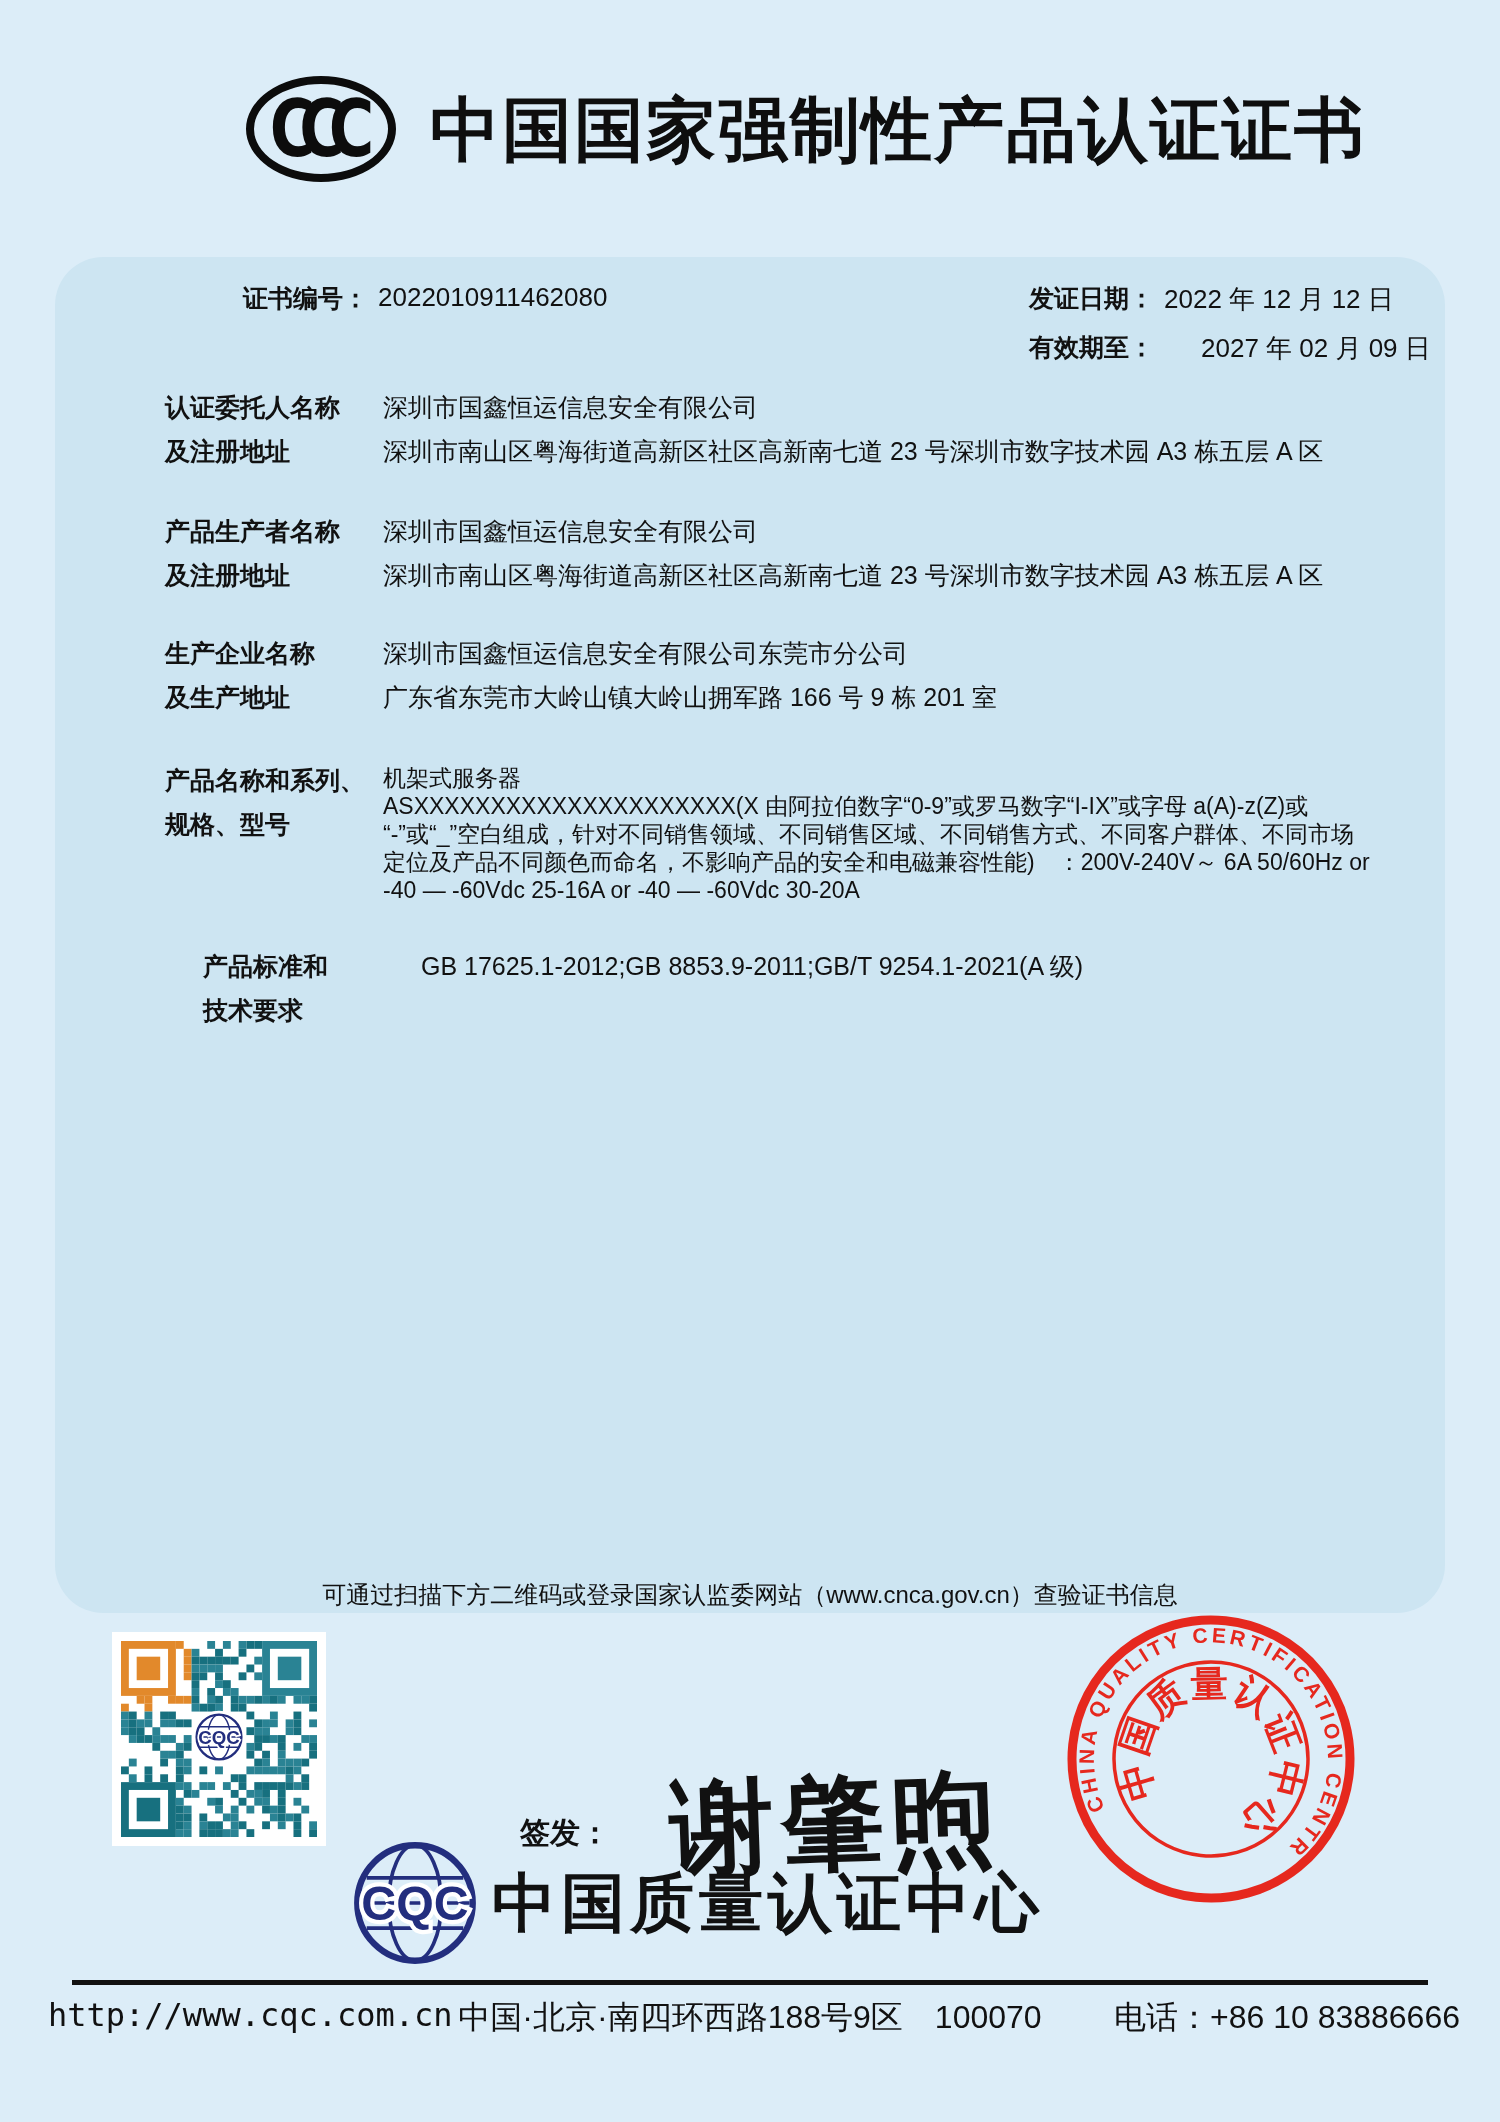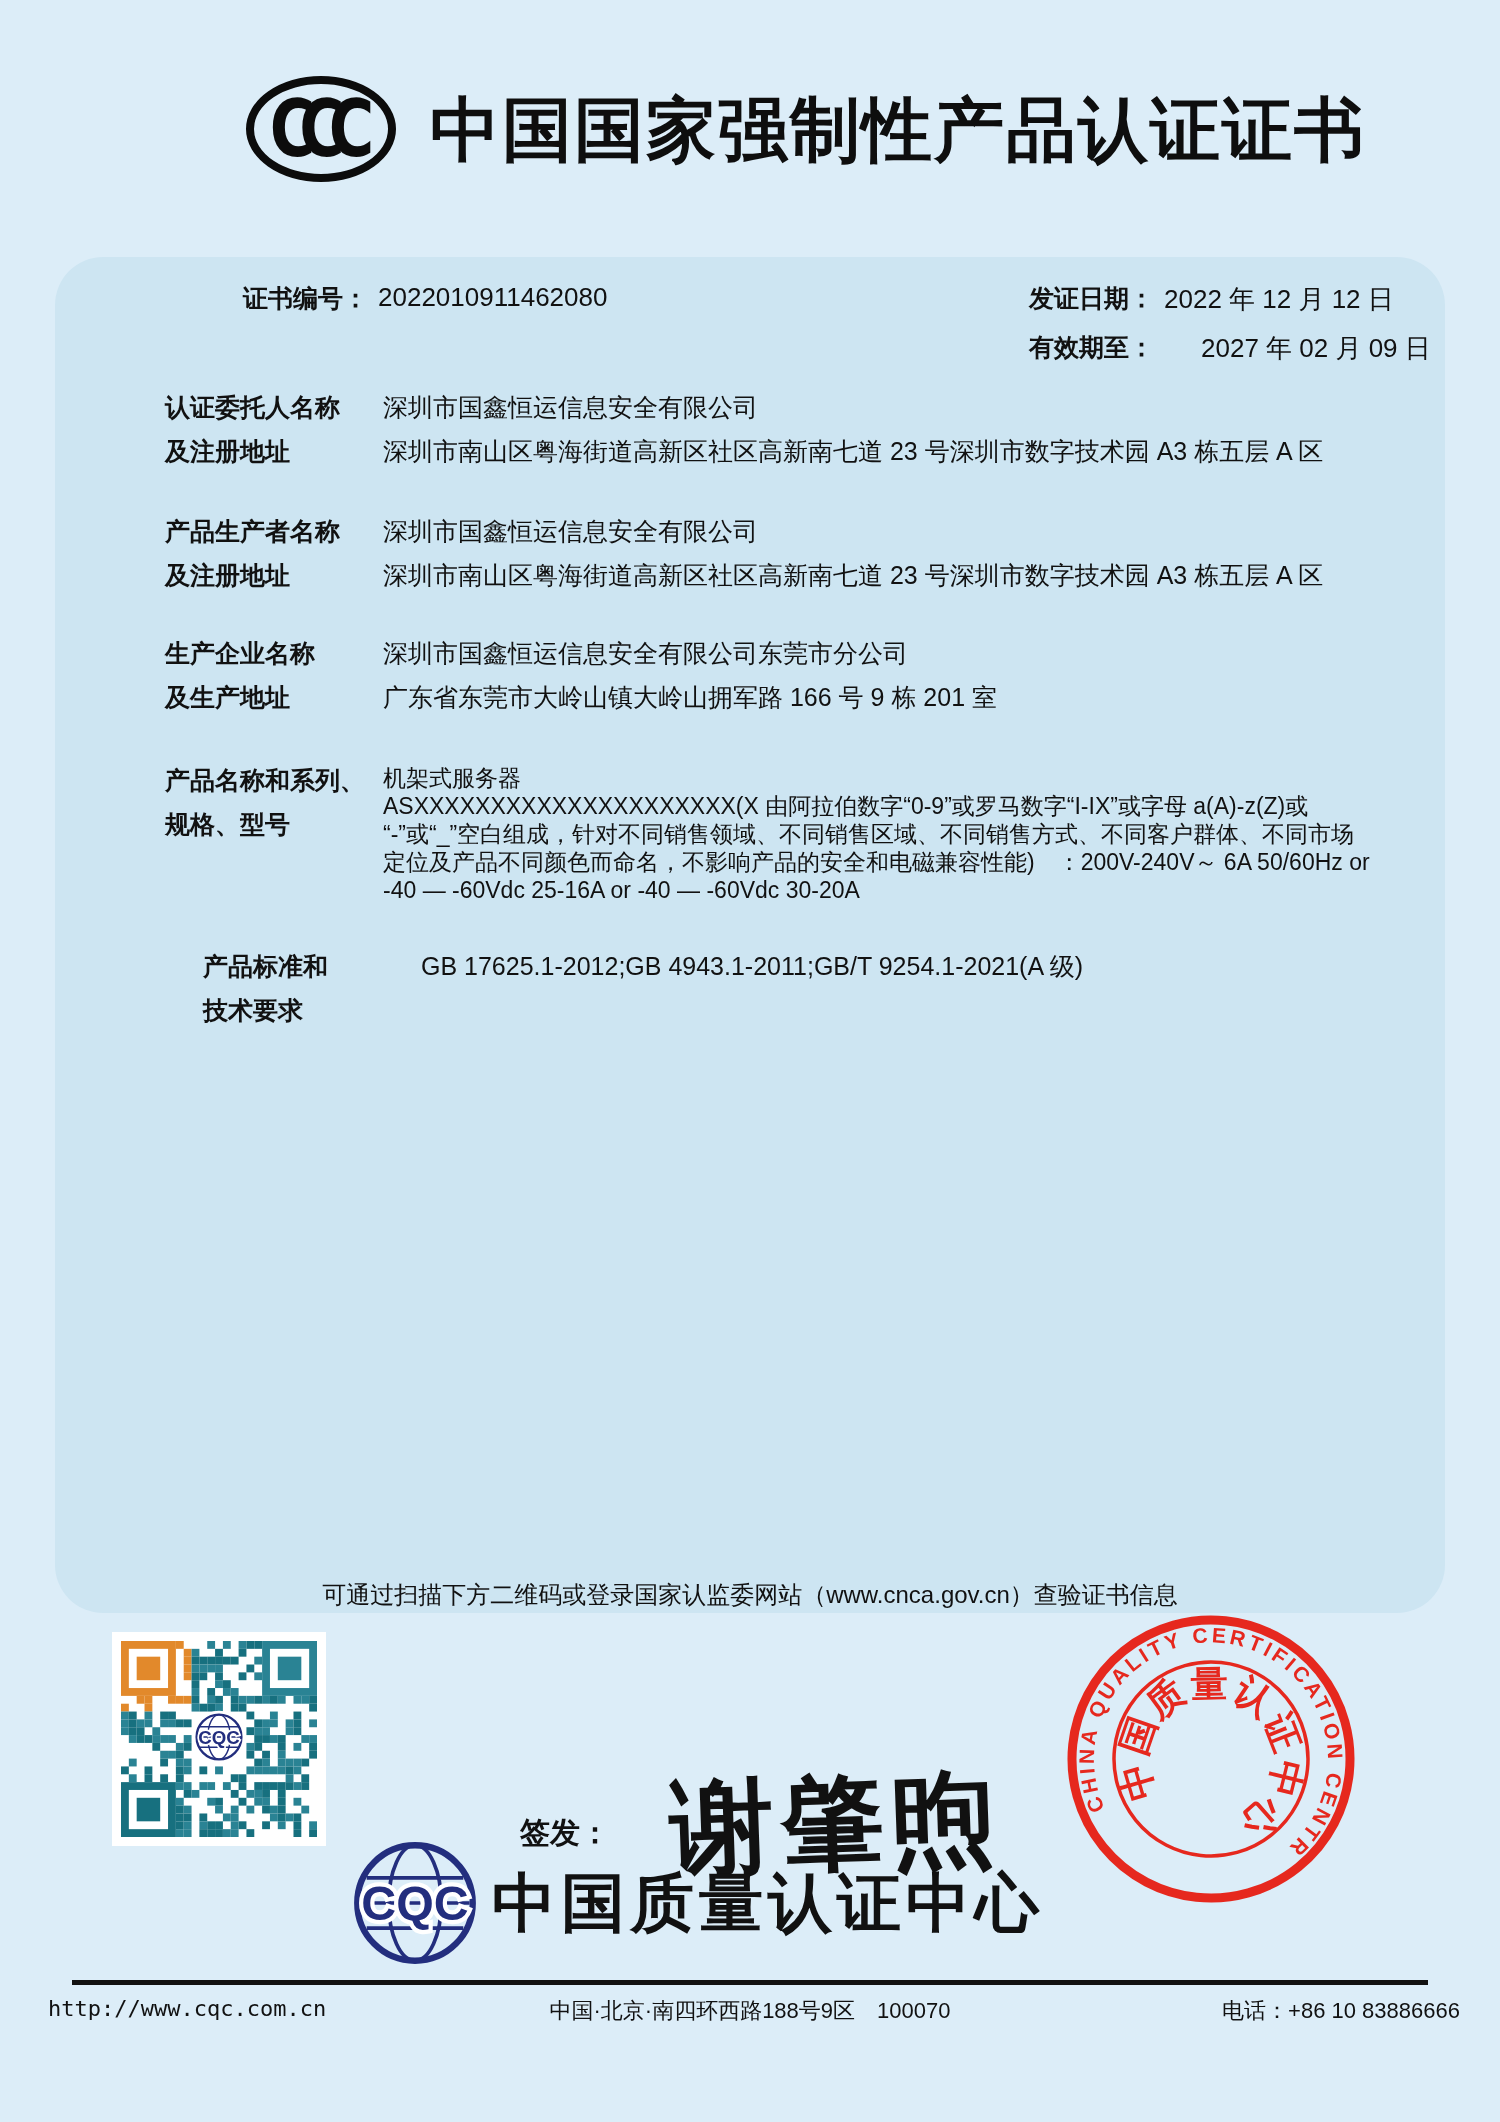--- a/index.html
+++ b/index.html
@@ -43,21 +43,21 @@
   .sign-label{font-size:30px;font-weight:600;font-family:"DejaVu Serif",serif;margin-top:58px;}
   .signature{font-size:104px;font-weight:700;font-family:"DejaVu Serif",serif;
     transform:rotate(-2deg);margin-left:60px;letter-spacing:6px;white-space:nowrap;}
 
   .issuer-row{left:352px;top:1840px;display:flex;align-items:center;}
   .issuer-name{font-size:64px;font-weight:700;letter-spacing:5px;margin-left:14px;white-space:nowrap;}
 
   .stamp{left:1058px;top:1606px;}
 
   .footer-line{left:72px;top:1980px;width:1356px;height:5px;background:#111;}
-  .footer{top:1996px;font-size:22px;}
+  .footer{top:1996px;font-size:32px;}
   .footer-url{left:48px;}
   .footer-addr{left:0;width:1500px;text-align:center;font-weight:500;}
   .footer-phone{right:40px;font-weight:500;}
 </style>
 </head>
 <body>
 
 <div class="page">
 
   <div class="abs cert-title">中国国家强制性产品认证证书</div>
@@ -126,21 +126,21 @@
       <div>-40 — -60Vdc 25-16A or -40 — -60Vdc 30-20A</div>
     </div>
   </div>
 
   <div class="abs field" style="left:165px;top:944px;margin-left:38px;">
     <div class="flabel">
       <div>产品标准和</div>
       <div>技术要求</div>
     </div>
     <div class="fvalue">
-      <div>GB 17625.1-2012;GB 4943.1-2011;GB/T 9254.1-2021(A 级)</div>
+      <div>GB 17625.1-2012;GB 8853.9-2011;GB/T 9254.1-2021(A 级)</div>
     </div>
   </div>
 
 
   <div class="abs qr-note">可通过扫描下方二维码或登录国家认监委网站（www.cnca.gov.cn）查验证书信息</div>
 
   <div class="abs qr-box">
     <svg width="196" height="196" viewBox="0 0 200 200">
       <g>
           <rect x="56" y="0" width="8" height="8" fill="#e2892b"></rect>

